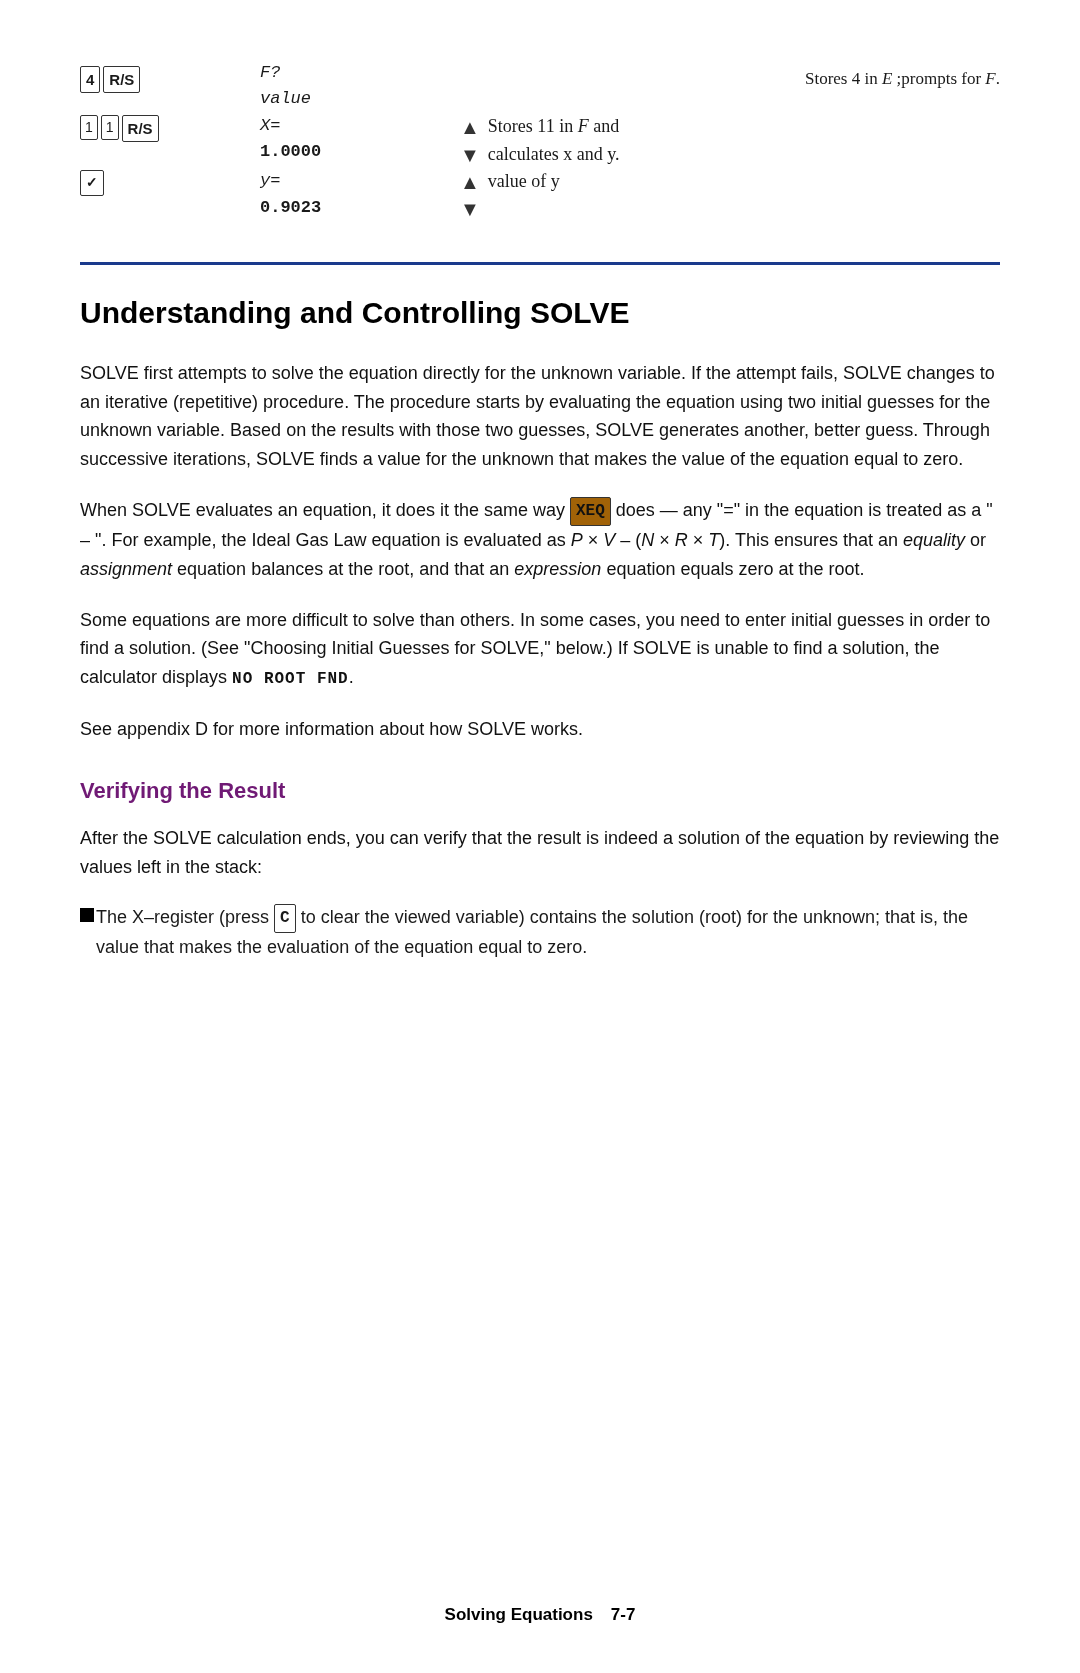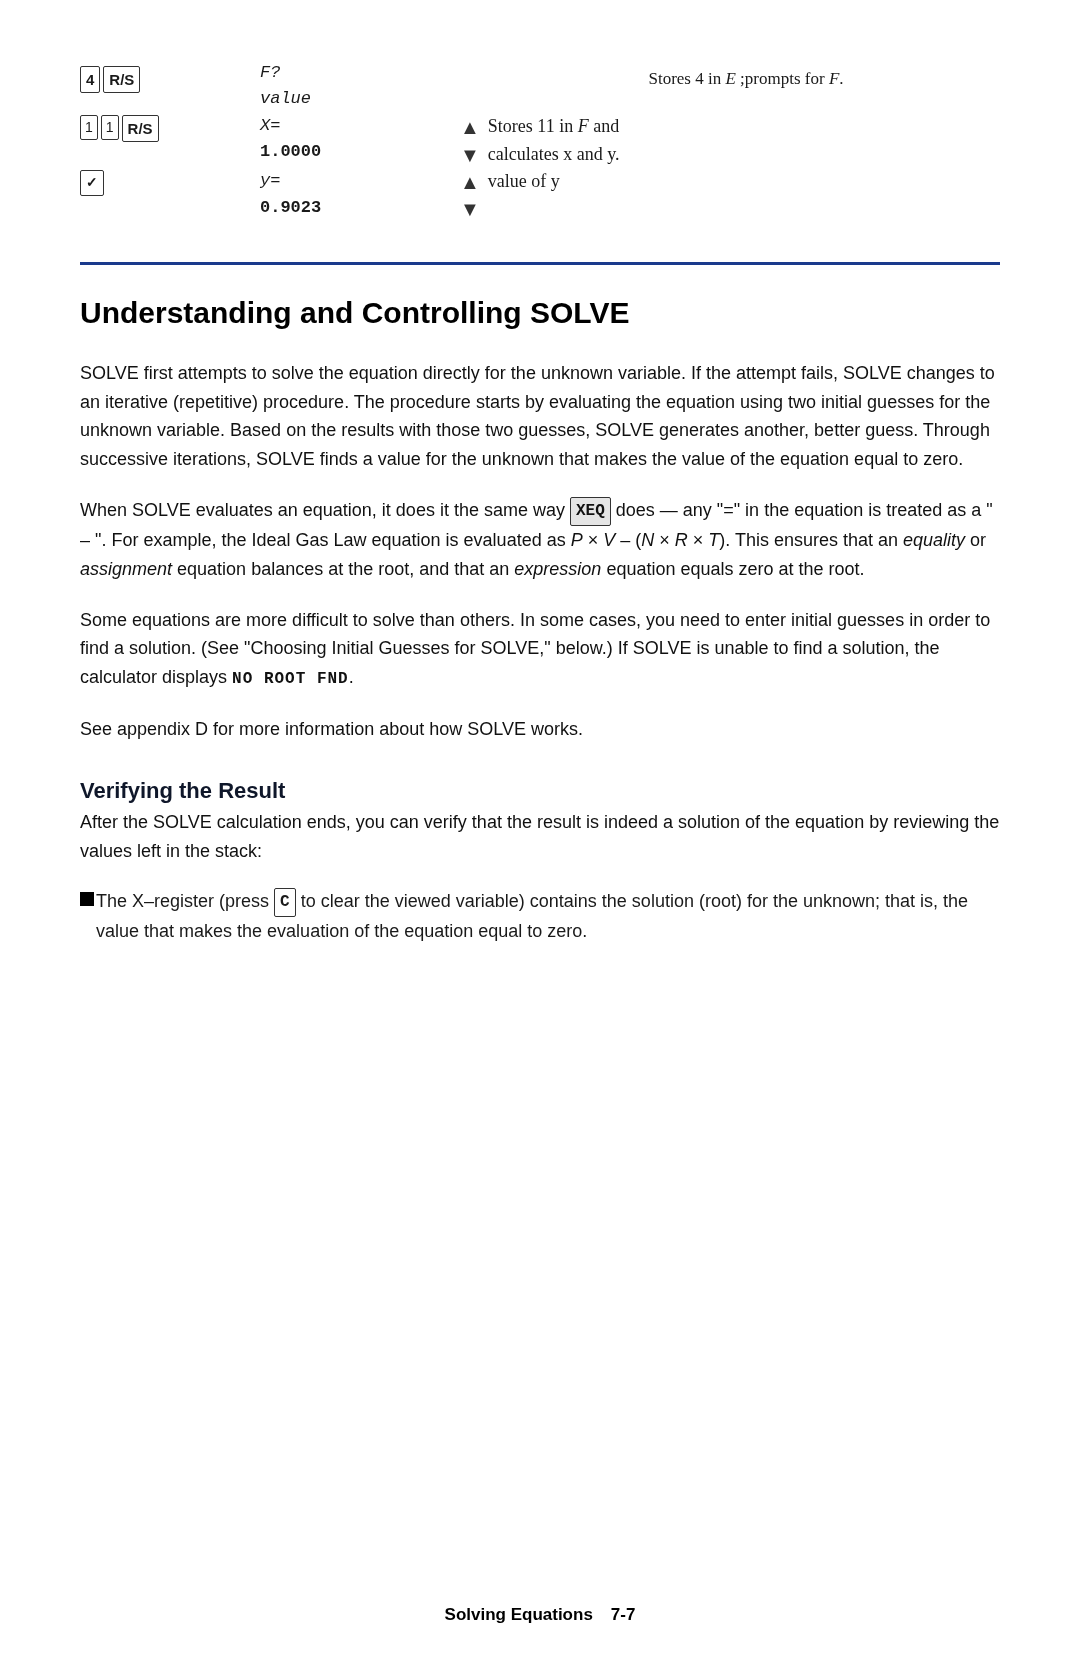--- a/index.html
+++ b/index.html
@@ -26,21 +26,21 @@
     .col-keys {
       padding: 6px 0;
       display: flex;
       align-items: flex-start;
       gap: 3px;
     }
     .col-desc {
       padding: 6px 0;
       font-size: 17px;
       display: flex;
-      align-items: center;
+      align-items: flex-end;
       gap: 8px;
       margin-left: 32px;
     }
     .key-box {
       border: 1.5px solid #333;
       padding: 1px 5px;
       font-size: 15px;
       font-family: Arial, sans-serif;
       font-weight: bold;
       display: inline-block;
@@ -90,42 +90,43 @@
       font-weight: 900;
       font-family: Arial, Helvetica, sans-serif;
       margin-bottom: 22px;
       color: #000;
     }
 
     .sub-heading {
       font-size: 22px;
       font-weight: 900;
       font-family: Arial, Helvetica, sans-serif;
+      margin-bottom: 16px;
       margin-top: 30px;
-      color: #0f172a;
+      color: #701a75;
     }
 
     
     .body-para {
       font-size: 18px;
       line-height: 1.6;
       margin-bottom: 22px;
       font-family: Arial, Helvetica, sans-serif;
       color: #111;
     }
 
     .xeq-box {
       border: 1.5px solid #333;
       padding: 1px 5px;
       font-size: 16px;
       font-family: 'Courier New', Courier, monospace;
       font-weight: bold;
       display: inline-block;
       border-radius: 2px;
-      background: #e5e5e5;
+      background: #a16207;
       vertical-align: middle;
     }
 
     .c-box {
       border: 1.5px solid #333;
       padding: 1px 5px;
       font-size: 16px;
       font-family: 'Courier New', Courier, monospace;
       font-weight: bold;
       display: inline-block;

